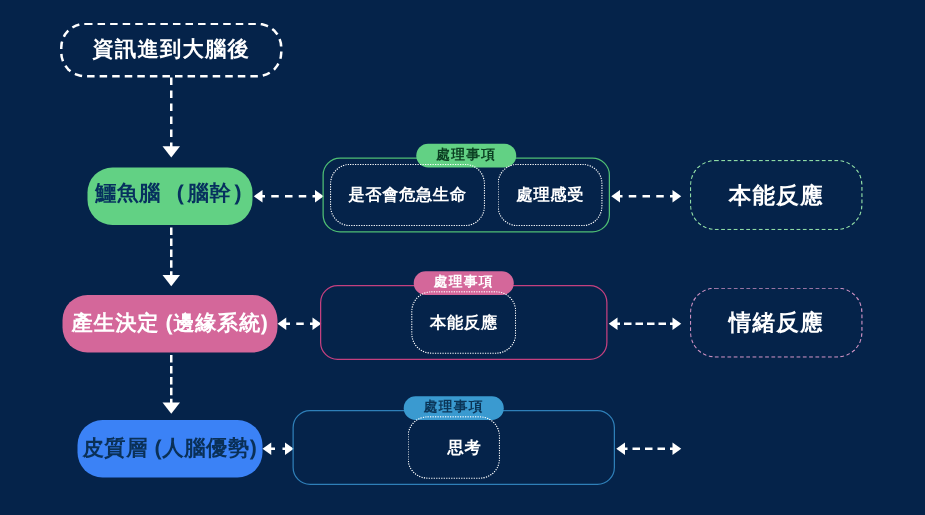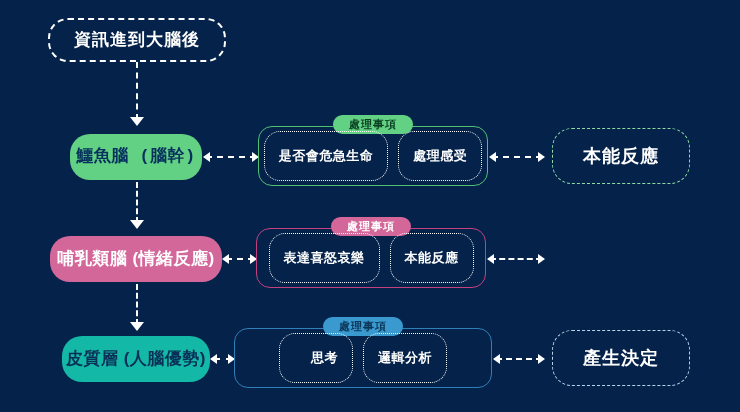--- a/index.html
+++ b/index.html
@@ -48,21 +48,21 @@
 
   
   .node-brain {
     font-size: 17px;
     font-weight: 700;
     letter-spacing: 0.5px;
     border-radius: 20px;
   }
   .node-brain.tone-green  { background: #62d184; color: #06305e; }
   .node-brain.tone-pink   { background: #d4679a; color: #ffffff; }
-  .node-brain.tone-blue   { background: #14b8a6; color: #0a3057; }
+  .node-brain.tone-blue   { background: #3b82f6; color: #0a3057; }
 
   
   .node-outcome {
     font-size: 18px;
     font-weight: 700;
     letter-spacing: 1px;
     color: #ffffff;
     background: transparent;
     border-radius: 20px;
     border: 1.6px dashed #ffffff;
@@ -200,65 +200,59 @@
 
   <div class="conn-h" style="left:492px; top:156px; width:50px;"></div>
   <div class="arrow arrow-left" style="left:489px; top:152px;"></div>
   <div class="arrow arrow-right" style="left:538px; top:152px;"></div>
 
   <div class="node node-outcome tone-green" style="left:552px; top:128px; width:138px; height:56px;">
     <span>本能反應</span>
   </div>
 
   <div class="node node-brain tone-pink" style="left:50px; top:236px; width:172px; height:46px;">
-    <span>哺乳類腦 (情緒反應)</span>
+    <span>產生決定 (邊緣系統)</span>
   </div>
 
   <div class="conn-h" style="left:226px; top:258px; width:28px;"></div>
   <div class="arrow arrow-left" style="left:222px; top:254px;"></div>
   <div class="arrow arrow-right" style="left:250px; top:254px;"></div>
 
   <div class="group tone-pink" style="left:256px; top:228px; width:230px; height:60px;">
     <div class="group-label tone-pink">處理事項</div>
     <div class="group-items">
       <div class="chip">
-        <span>表達喜怒哀樂</span>
-      </div>
-      <div class="chip">
         <span>本能反應</span>
       </div>
     </div>
   </div>
 
   <div class="conn-h" style="left:490px; top:258px; width:52px;"></div>
   <div class="arrow arrow-left" style="left:487px; top:254px;"></div>
   <div class="arrow arrow-right" style="left:538px; top:254px;"></div>
 
+  <div class="node node-outcome tone-pink" style="left:552px; top:230px; width:138px; height:56px;">
+    <span>情緒反應</span>
+  </div>
 
   <div class="node node-brain tone-blue" style="left:62px; top:336px; width:148px; height:46px;">
     <span>皮質層 (人腦優勢)</span>
   </div>
 
   <div class="conn-h" style="left:214px; top:358px; width:18px;"></div>
   <div class="arrow arrow-left" style="left:210px; top:354px;"></div>
   <div class="arrow arrow-right" style="left:228px; top:354px;"></div>
 
   <div class="group tone-blue" style="left:234px; top:328px; width:258px; height:60px;">
     <div class="group-label tone-blue">處理事項</div>
     <div class="group-items">
       <div class="chip">
         <span>思考</span>
       </div>
-      <div class="chip">
-        <span>邏輯分析</span>
-      </div>
     </div>
   </div>
 
   <div class="conn-h" style="left:496px; top:358px; width:46px;"></div>
   <div class="arrow arrow-left" style="left:493px; top:354px;"></div>
   <div class="arrow arrow-right" style="left:538px; top:354px;"></div>
 
-  <div class="node node-outcome tone-blue" style="left:552px; top:330px; width:138px; height:56px;">
-    <span>產生決定</span>
-  </div>
 
 </div>
 
 </body></html>

